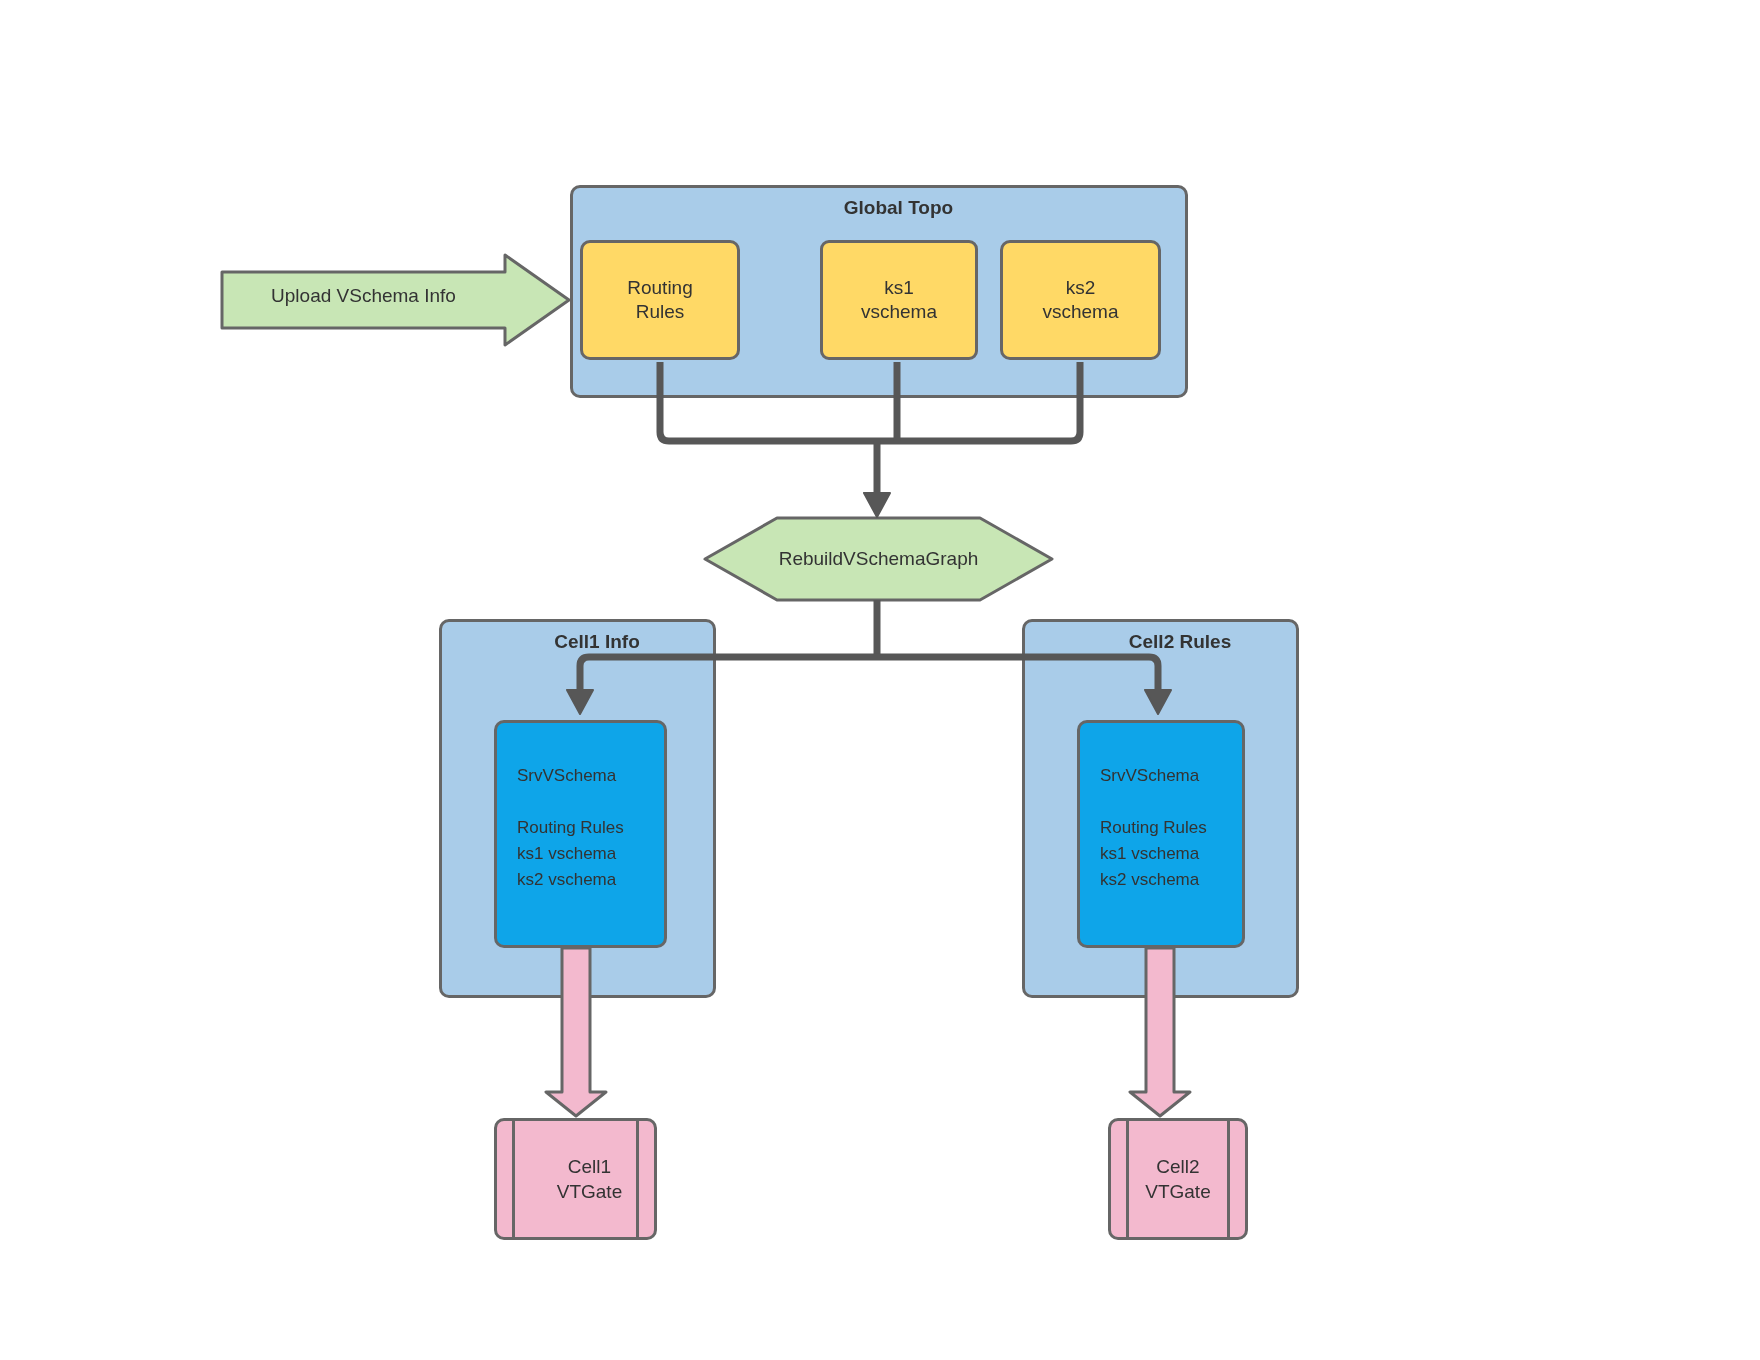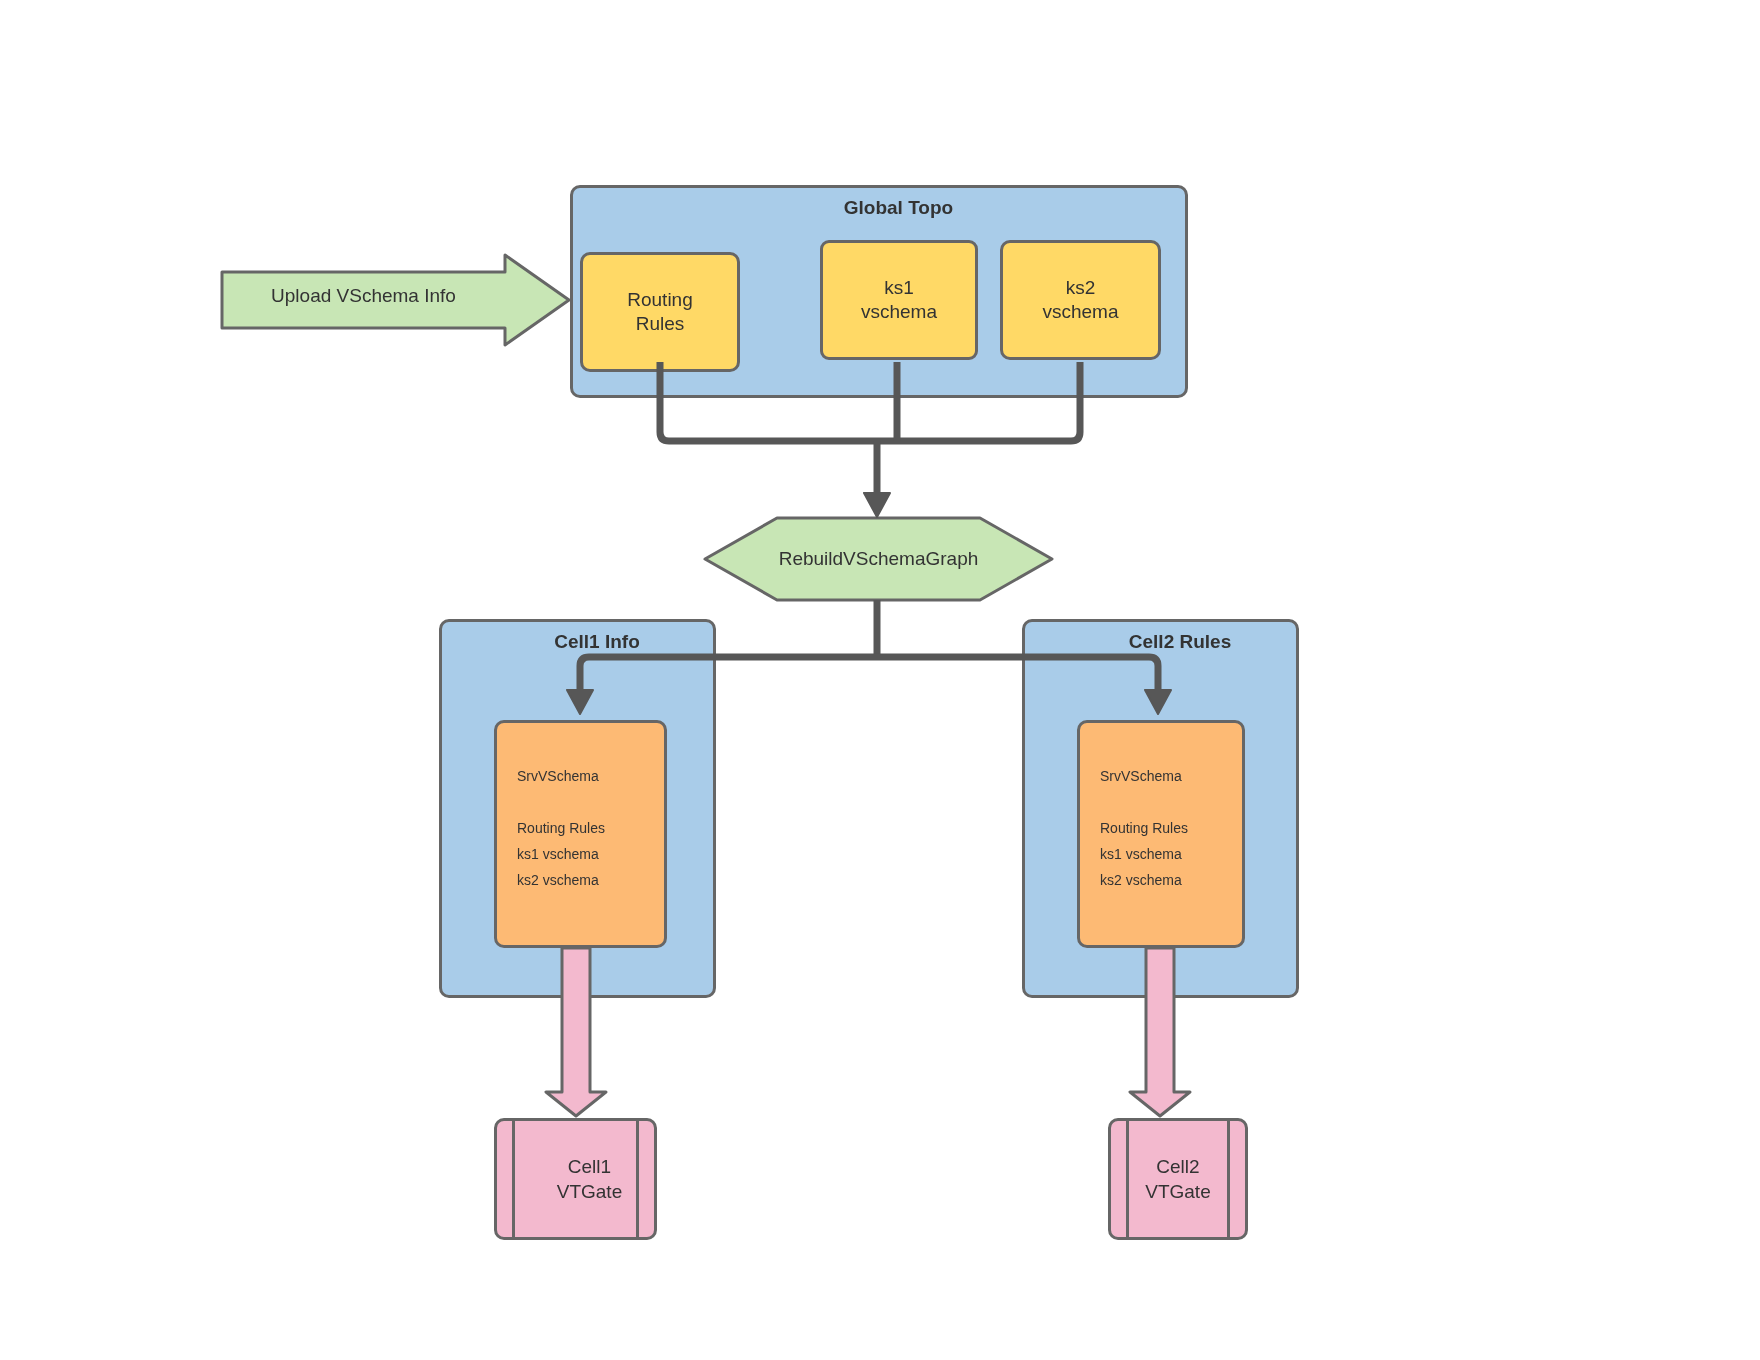--- a/index.html
+++ b/index.html
@@ -15,22 +15,22 @@
     text-align:center;font-weight:bold;font-size:19px;color:#333333;margin-top:9px;
     white-space:nowrap;
     padding-left:39px;
   }
   .node{
     position:absolute;background:#FFD966;border:3px solid #666666;border-radius:10px;
     box-sizing:border-box;display:flex;align-items:center;justify-content:center;
     font-size:19px;line-height:24px;text-align:center;white-space:pre-line;color:#333333;
   }
   .srv-node{
-    position:absolute;background:#fdba74;border:3px solid #666666;border-radius:10px;
-    box-sizing:border-box;font-size:14px;color:#333333;padding:40px 6px 0 20px;
+    position:absolute;background:#0ea5e9;border:3px solid #666666;border-radius:10px;
+    box-sizing:border-box;font-size:17px;color:#333333;padding:40px 6px 0 20px;
   }
   .srv-node .line{min-height:26px;line-height:26px;white-space:nowrap;}
   .shape-label{
     position:absolute;display:flex;align-items:center;justify-content:center;
     font-size:19px;color:#333333;text-align:center;white-space:pre-line;line-height:24px;
     pointer-events:none;
   }
   .vtgate{
     position:absolute;background:#F3B9CE;border:3px solid #666666;border-radius:10px;
     box-sizing:border-box;display:flex;align-items:center;justify-content:center;
@@ -45,21 +45,21 @@
 </style>
 </head>
 <body>
 
 <div class="canvas">
 
   <div class="container" style="left:570px;top:185px;width:618px;height:213px;">
     <div class="title">Global Topo</div>
   </div>
 
-  <div class="node" style="left:580px;top:240px;width:160px;height:120px;margin-top:12px;">
+  <div class="node" style="left:580px;top:240px;width:160px;height:120px;">
     <span>Routing
 Rules</span>
   </div>
   <div class="node" style="left:820px;top:240px;width:158px;height:120px;border-radius:9px;">
     <span>ks1
 vschema</span>
   </div>
   <div class="node" style="left:1000px;top:240px;width:161px;height:120px;">
     <span>ks2
 vschema</span>

